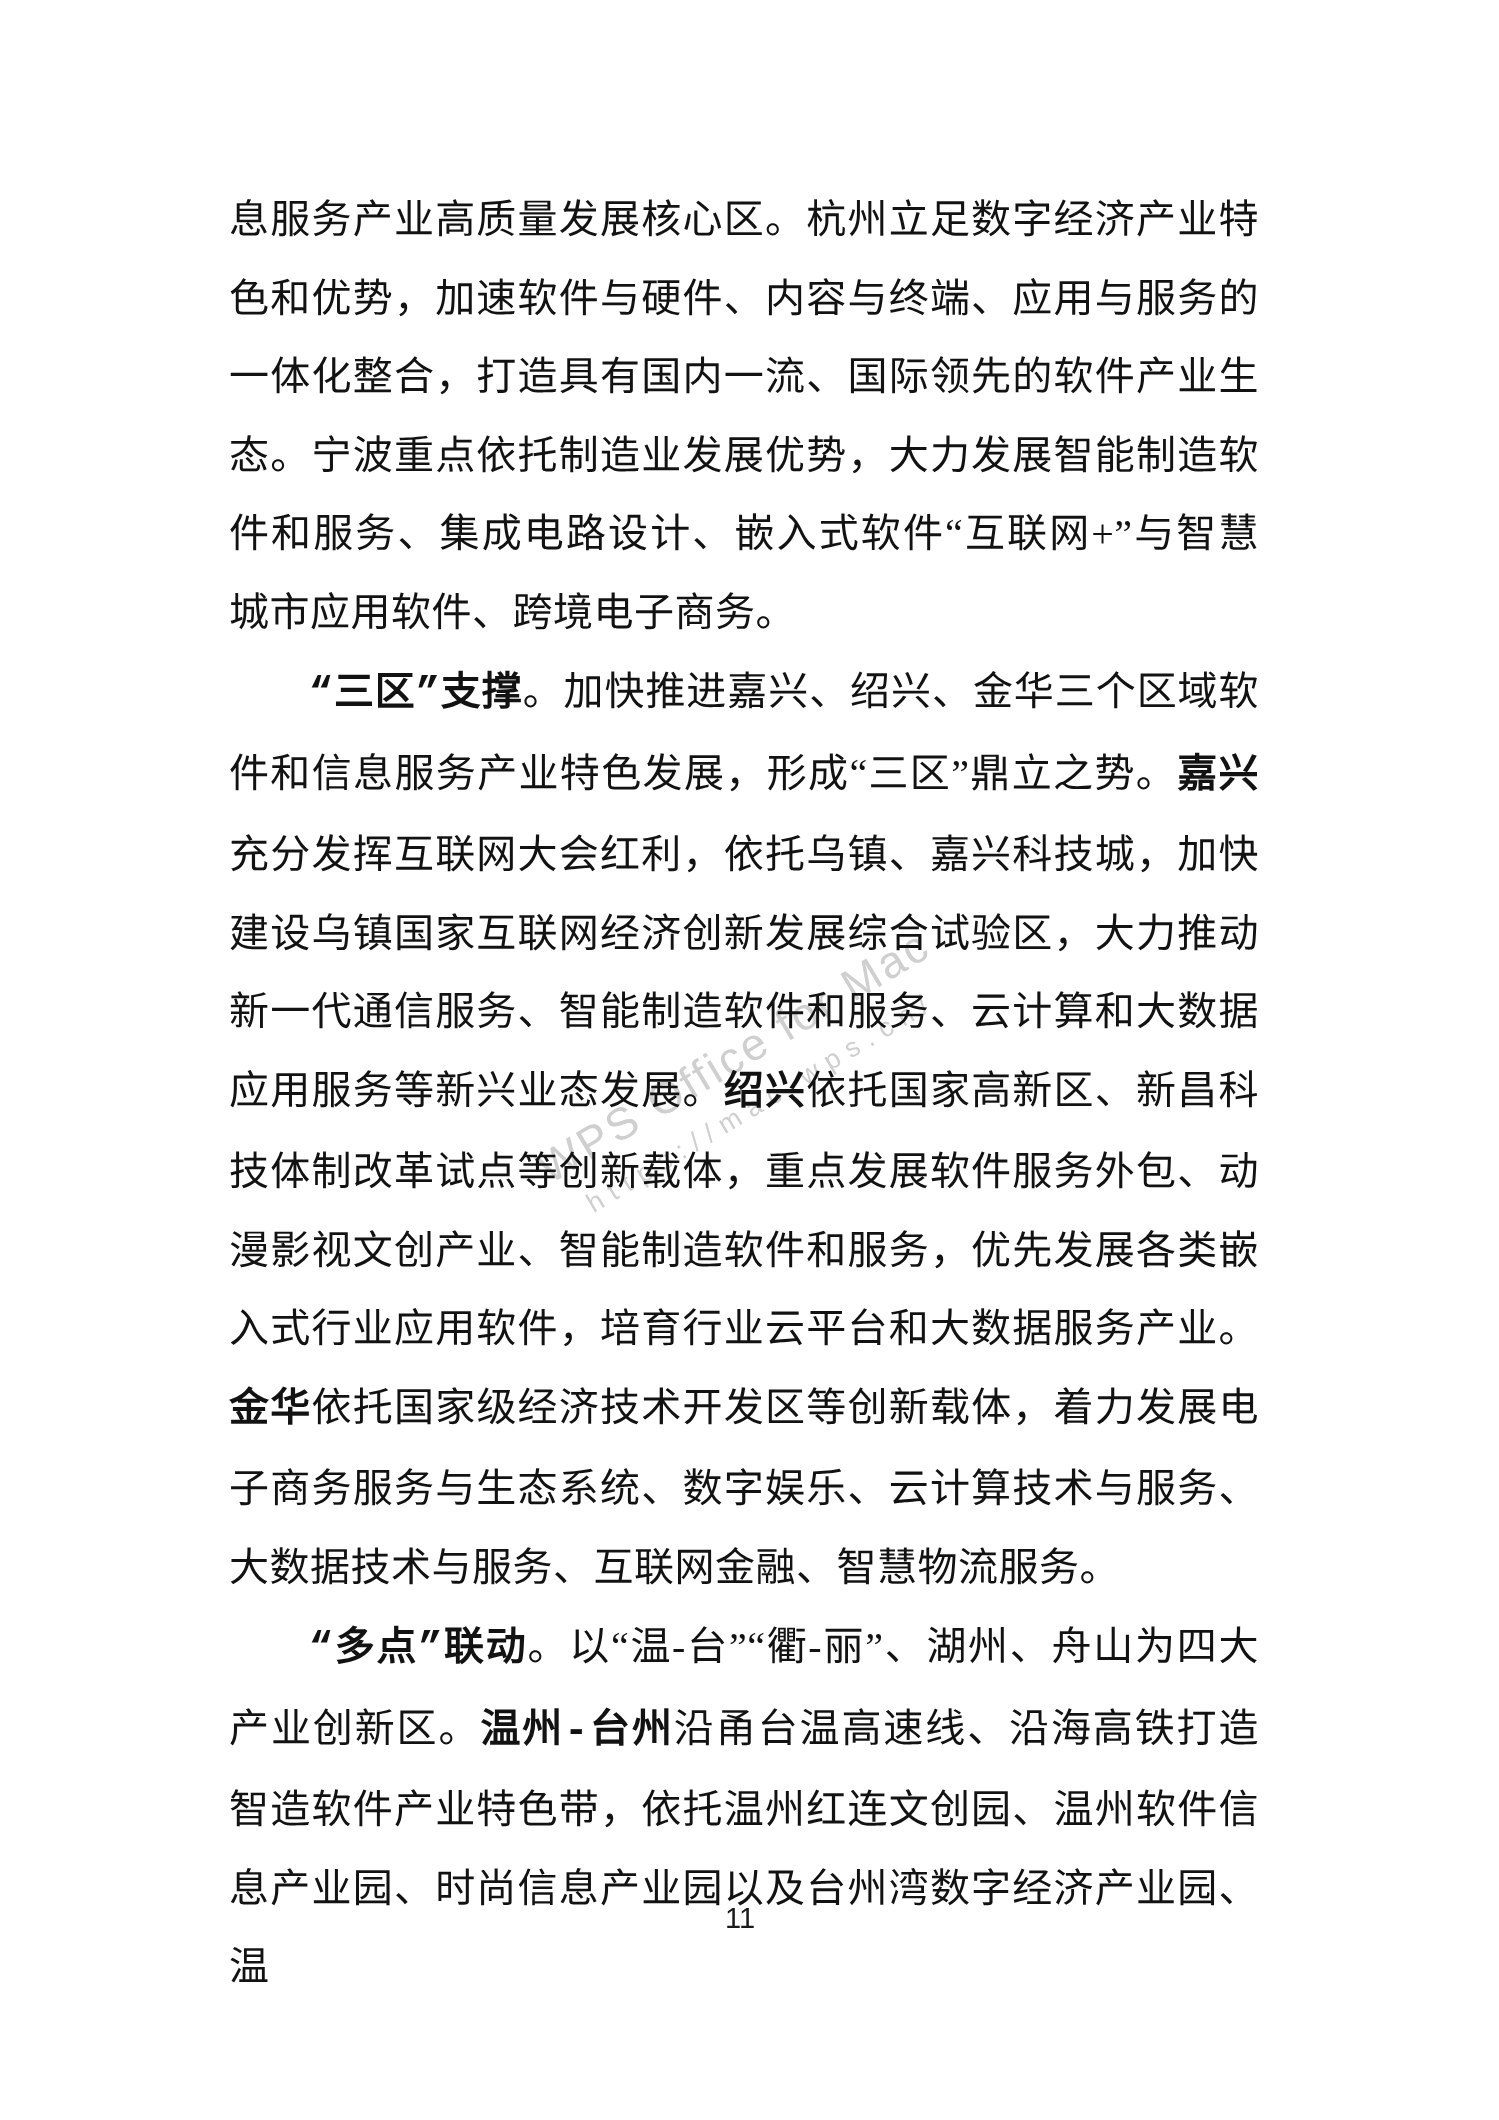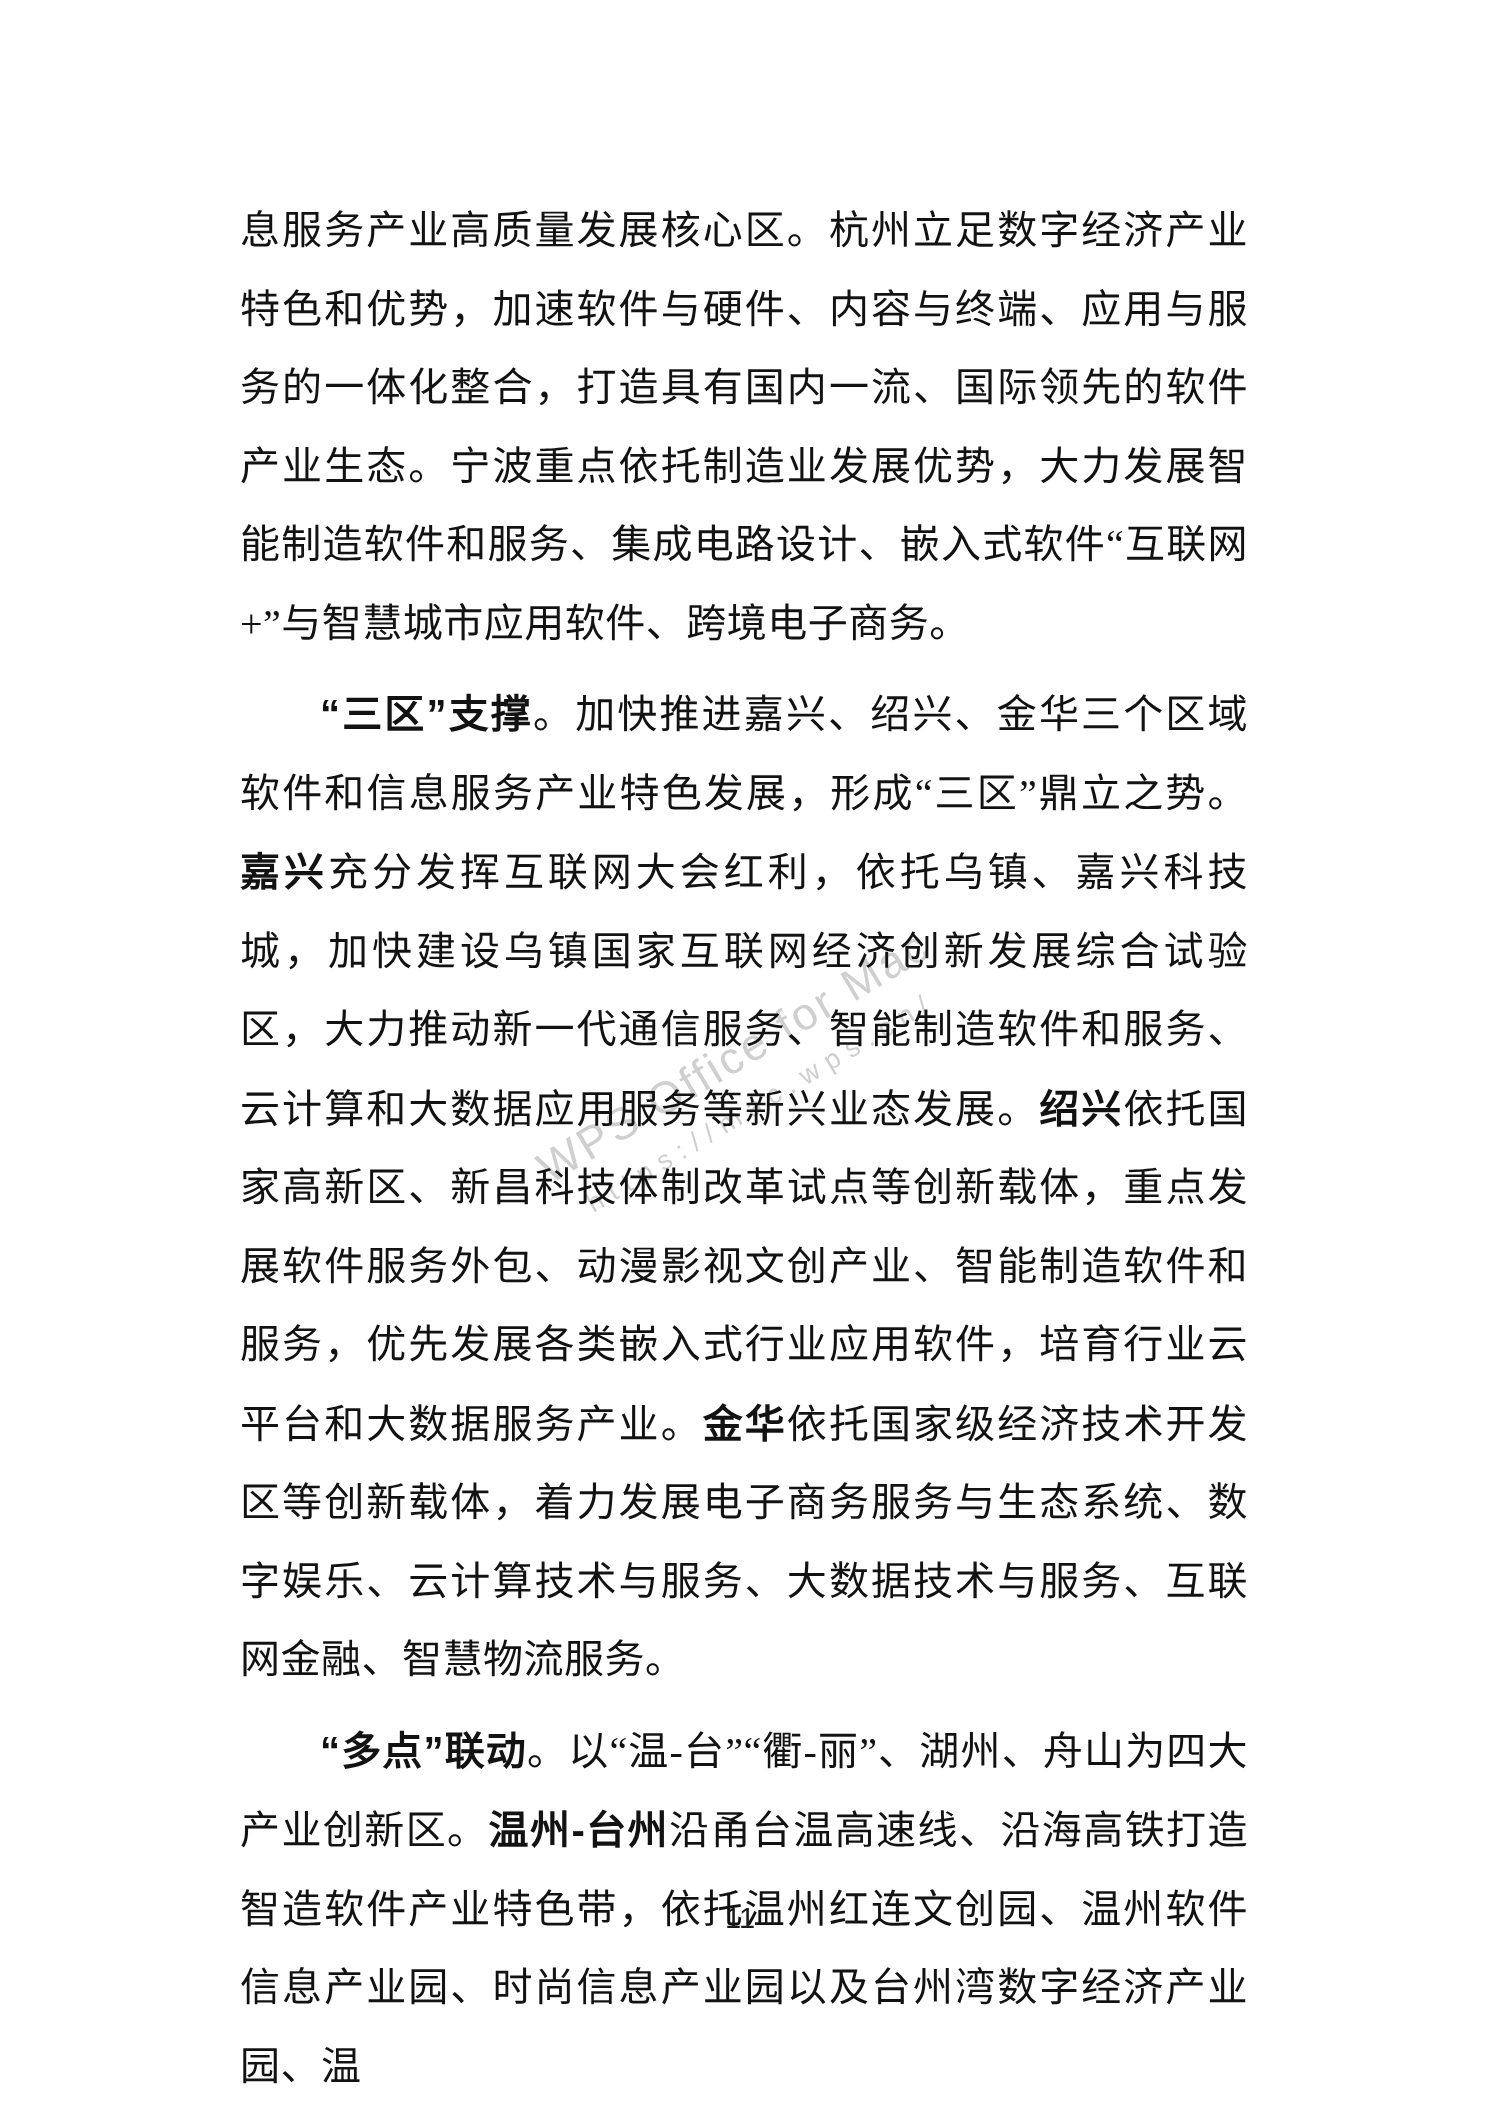--- a/index.html
+++ b/index.html
@@ -12,33 +12,33 @@
     font-family: "Liberation Serif", "DejaVu Serif", serif;
   }
   .doc-body {
     position: absolute;
     left: 228px;
     top: 180px;
     width: 1032px;
     z-index: 2;
   }
   .doc-body p.para {
-    margin: 12px;
+    margin: 1px;
     padding: 0;
     font-size: 40px;
     line-height: 78.5px;
     color: #121212;
     text-align: justify;
     text-justify: inter-ideograph;
     letter-spacing: 0.5px;
   }
   .doc-body p.para.indent { text-indent: 80px; }
   .doc-body b {
     font-weight: 700;
-    font-family: Liberation Sans, sans-serif;
+    font-family: Liberation Mono, monospace;
   }
   .watermark {
     position: absolute;
     left: 745px;
     top: 1075px;
     transform: translate(-50%, -50%) rotate(-31deg);
     transform-origin: center center;
     text-align: center;
     color: #cfcfcf;
     z-index: 1;

